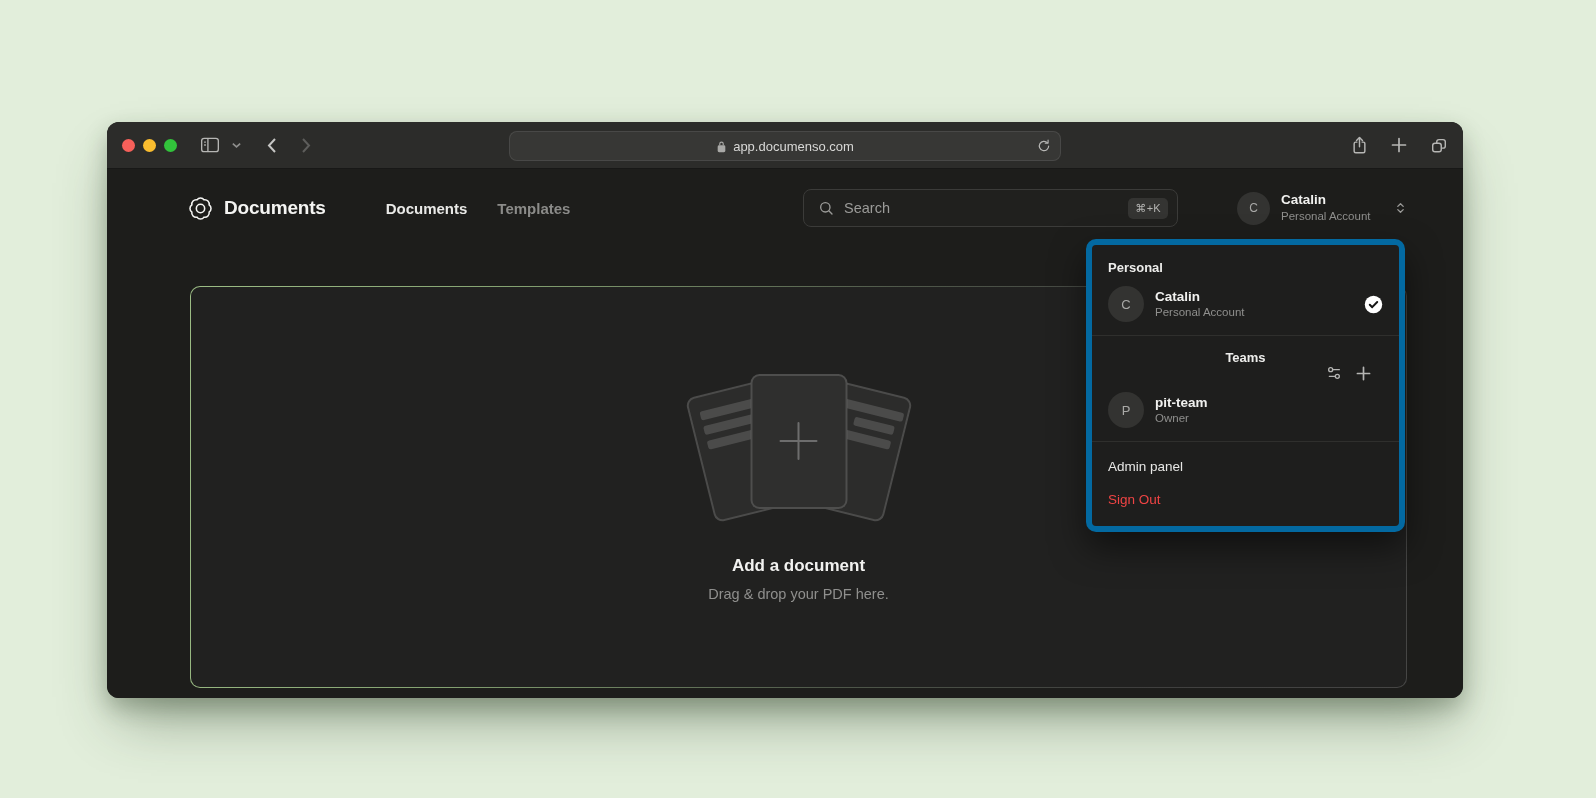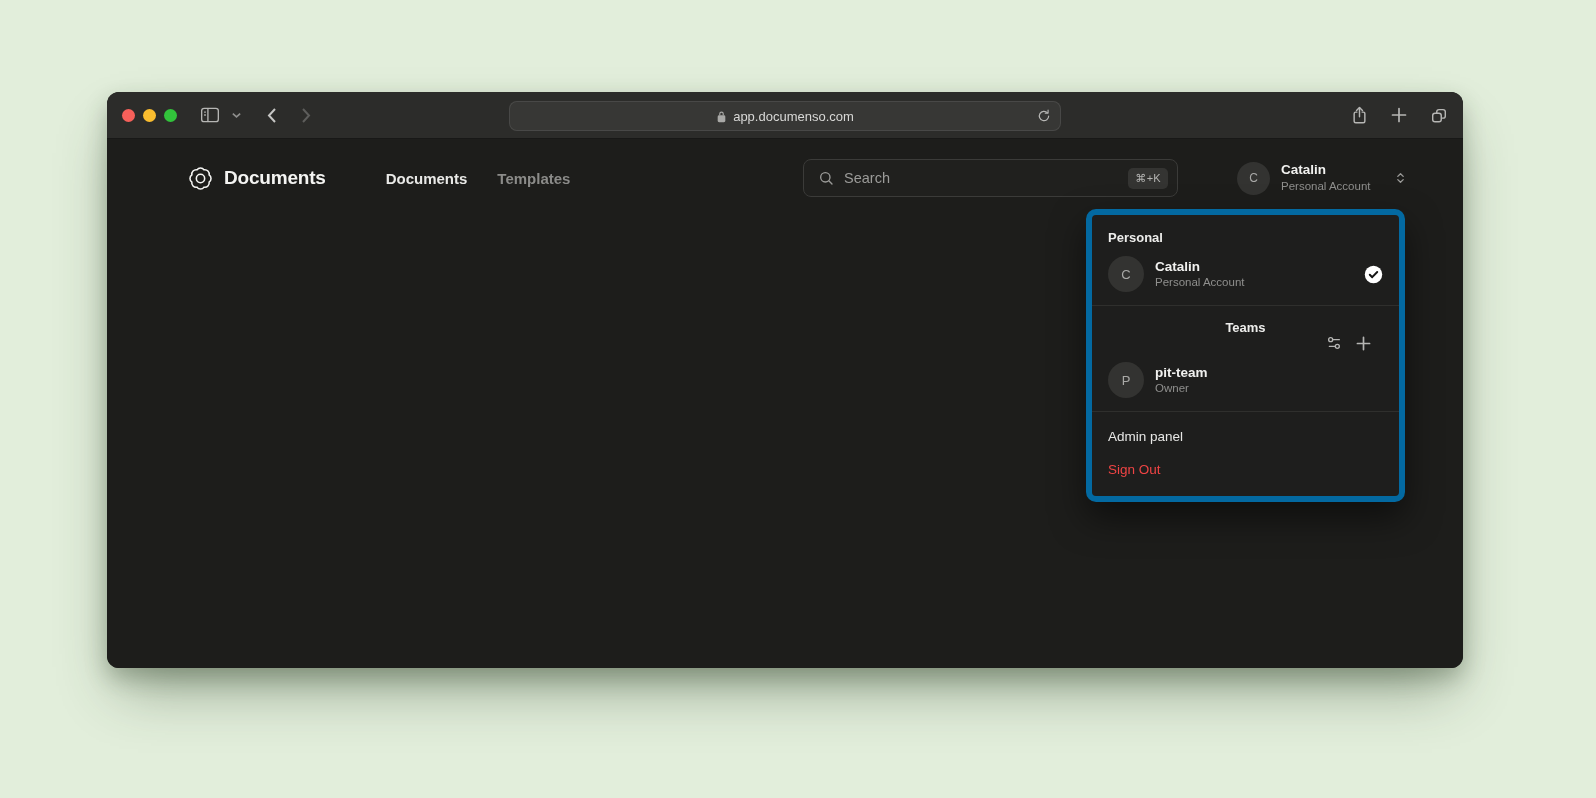--- a/index.html
+++ b/index.html
@@ -6,21 +6,21 @@
   html, body { width: 1596px; height: 798px; }
   body {
     background: #e2eedb;
     font-family: "Liberation Sans", "DejaVu Sans", sans-serif;
     position: relative;
     overflow: hidden;
   }
 
   
   .window {
-    position: absolute; left: 107px; top: 92px;
+    position: absolute; left: 107px; top: 122px;
     width: 1356px; height: 576px;
     border-radius: 12px; overflow: hidden;
     background: #1d1d1b;
     box-shadow: 0 30px 55px -12px rgba(45,65,40,.45), 0 10px 22px rgba(45,65,40,.28);
     display: flex; flex-direction: column;
   }
 
   
   .chrome {
     height: 47px; flex: none; background: #2c2c2a;
@@ -279,20 +279,45 @@
         </span>
         <span class="chevrons">
           <svg width="13" height="14" viewBox="0 0 24 24" fill="none" stroke="currentColor" stroke-width="2.4" stroke-linecap="round" stroke-linejoin="round">
             <path d="M7 9l5-5 5 5"></path>
               <path d="M7 15l5 5 5-5"></path>
           </svg>
         </span>
       </button>
     </div>
 
+    <div class="dropzone-wrap">
+      <div class="dropzone">
+        <div class="cards">
+          <div class="card cleft">
+            <div class="bar" style="width:72%"></div>
+            <div class="bar" style="width:86%"></div>
+            <div class="bar" style="width:86%"></div>
+          </div>
+          <div class="card cright">
+            <div class="bar" style="width:86%"></div>
+            <div class="bar b2"></div>
+            <div class="bar b3"></div>
+          </div>
+          <div class="card ccenter">
+            <span class="plus">
+              <svg width="48" height="48" viewBox="0 0 48 48" fill="none" stroke="currentColor" stroke-width="2" stroke-linecap="round">
+                <path d="M24 6v36M6 24h36"></path>
+              </svg>
+            </span>
+          </div>
+        </div>
+        <div class="dz-title">Add a document</div>
+        <div class="dz-sub">Drag &amp; drop your PDF here.</div>
+      </div>
+    </div>
 
     <div class="menu">
       <div class="msec1">
         <div class="menu-label">Personal</div>
         <button class="mrow">
           <span class="avatar">C</span>
           <span>
             <span class="mrow-name" style="display:block">Catalin</span>
             <span class="mrow-sub" style="display:block">Personal Account</span>
           </span>

